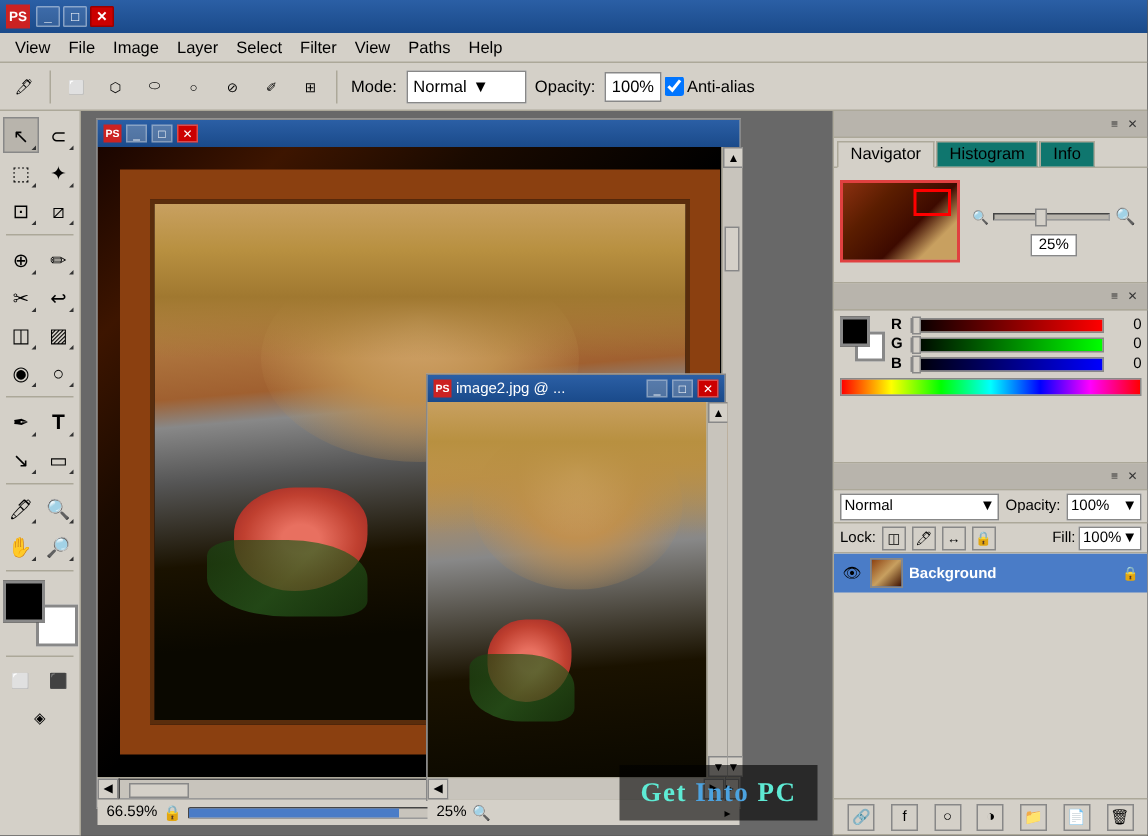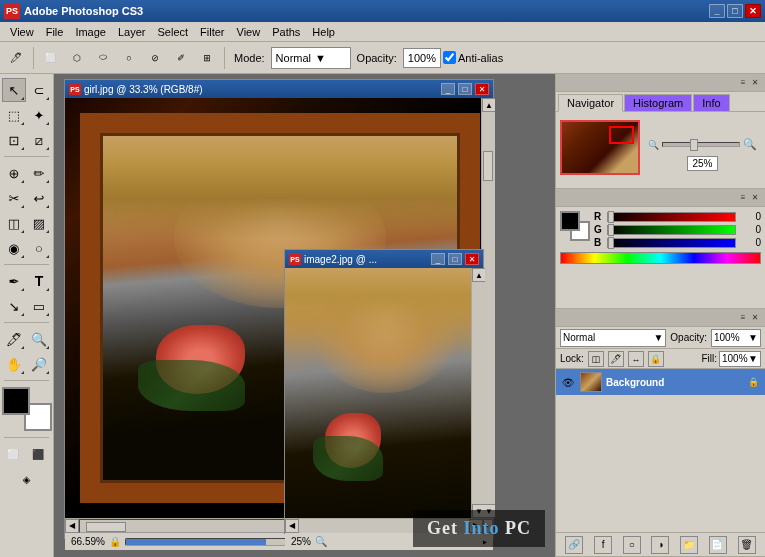--- a/index.html
+++ b/index.html
@@ -139,21 +139,21 @@
       align-items: flex-end;
       padding: 0 2px;
       border-bottom: 1px solid #aca899;
     }
     .panel-tab {
       padding: 2px 8px;
       font-size: 11px;
       cursor: pointer;
       border: 1px solid #aca899;
       border-bottom: none;
-      background: #8b5cf6;
+      background: #0f766e;
       margin-right: 1px;
     }
     .panel-tab.active {
       background: #d4d0c8;
       border-bottom: 1px solid #d4d0c8;
       margin-bottom: -1px;
       position: relative;
       z-index: 1;
     }
     .panel-content { padding: 4px; }
@@ -206,21 +206,21 @@
       bottom: 10px;
       right: 10px;
       background: rgba(0,0,0,0.6);
       color: white;
       padding: 8px 14px;
       font-size: 18px;
       font-weight: bold;
       font-family: Georgia, serif;
       letter-spacing: 1px;
     }
-    .watermark span { color: #e5e5e5; }
+    .watermark span { color: #5eead4; }
 
     .panel-top-bar {
       height: 18px;
       background: #b8b4ac;
       display: flex;
       align-items: center;
       padding: 0 4px;
       border-bottom: 1px solid #aca899;
       justify-content: flex-end;
     }
@@ -237,21 +237,20 @@
     }
     .sv-arrow { width: 14px; height: 14px; background: #d4d0c8; border: 1px solid #888; display: flex; align-items: center; justify-content: center; font-size: 8px; cursor: pointer; }
     .sv-track { flex: 1; background: #c8c4bc; position: relative; }
     .sv-thumb { width: 10px; height: 30px; background: #d4d0c8; border: 1px solid #888; position: absolute; top: 20%; left: 1px; }
   </style>
 </head>
 <body>
 
 <div class="title-bar">
   <span class="title-bar-icon">PS</span>
-  <span class="title-bar-text">Adobe Photoshop CS3</span>
   <div class="title-bar-buttons">
     <div class="tb-btn">_</div>
     <div class="tb-btn">□</div>
     <div class="tb-btn close">✕</div>
   </div>
 </div>
 
 <div class="menu-bar">
   <div class="menu-item">View</div>
   <div class="menu-item">File</div>
@@ -419,21 +418,20 @@
     <div class="tool-row">
       <div class="tool-btn" style="font-size:10px">◈</div>
     </div>
   </div>
 
   <div class="canvas-area">
 
     <div class="doc-window" style="left:10px; top:5px; width:430px; height:460px;">
       <div class="doc-title-bar">
         <div class="doc-title-icon">PS</div>
-        <span class="doc-title-text">girl.jpg @ 33.3% (RGB/8#)</span>
         <div class="doc-btn">_</div>
         <div class="doc-btn">□</div>
         <div class="doc-btn close">✕</div>
       </div>
       <div class="doc-content" style="width:430px; height:420px; position:relative;">
 
         <div style="width:100%; height:100%; background: linear-gradient(135deg, #1a0500 0%, #3d1500 15%, #1a0a00 30%, #000 50%); position:relative; overflow:hidden;">
 
           <div style="position:absolute; inset:15px; border:20px solid #8b4010; background:linear-gradient(180deg, #1a0800 0%, #0a0500 100%);">
             <div style="position:absolute; inset:0; border:3px solid #5a2d0c; overflow:hidden;">

